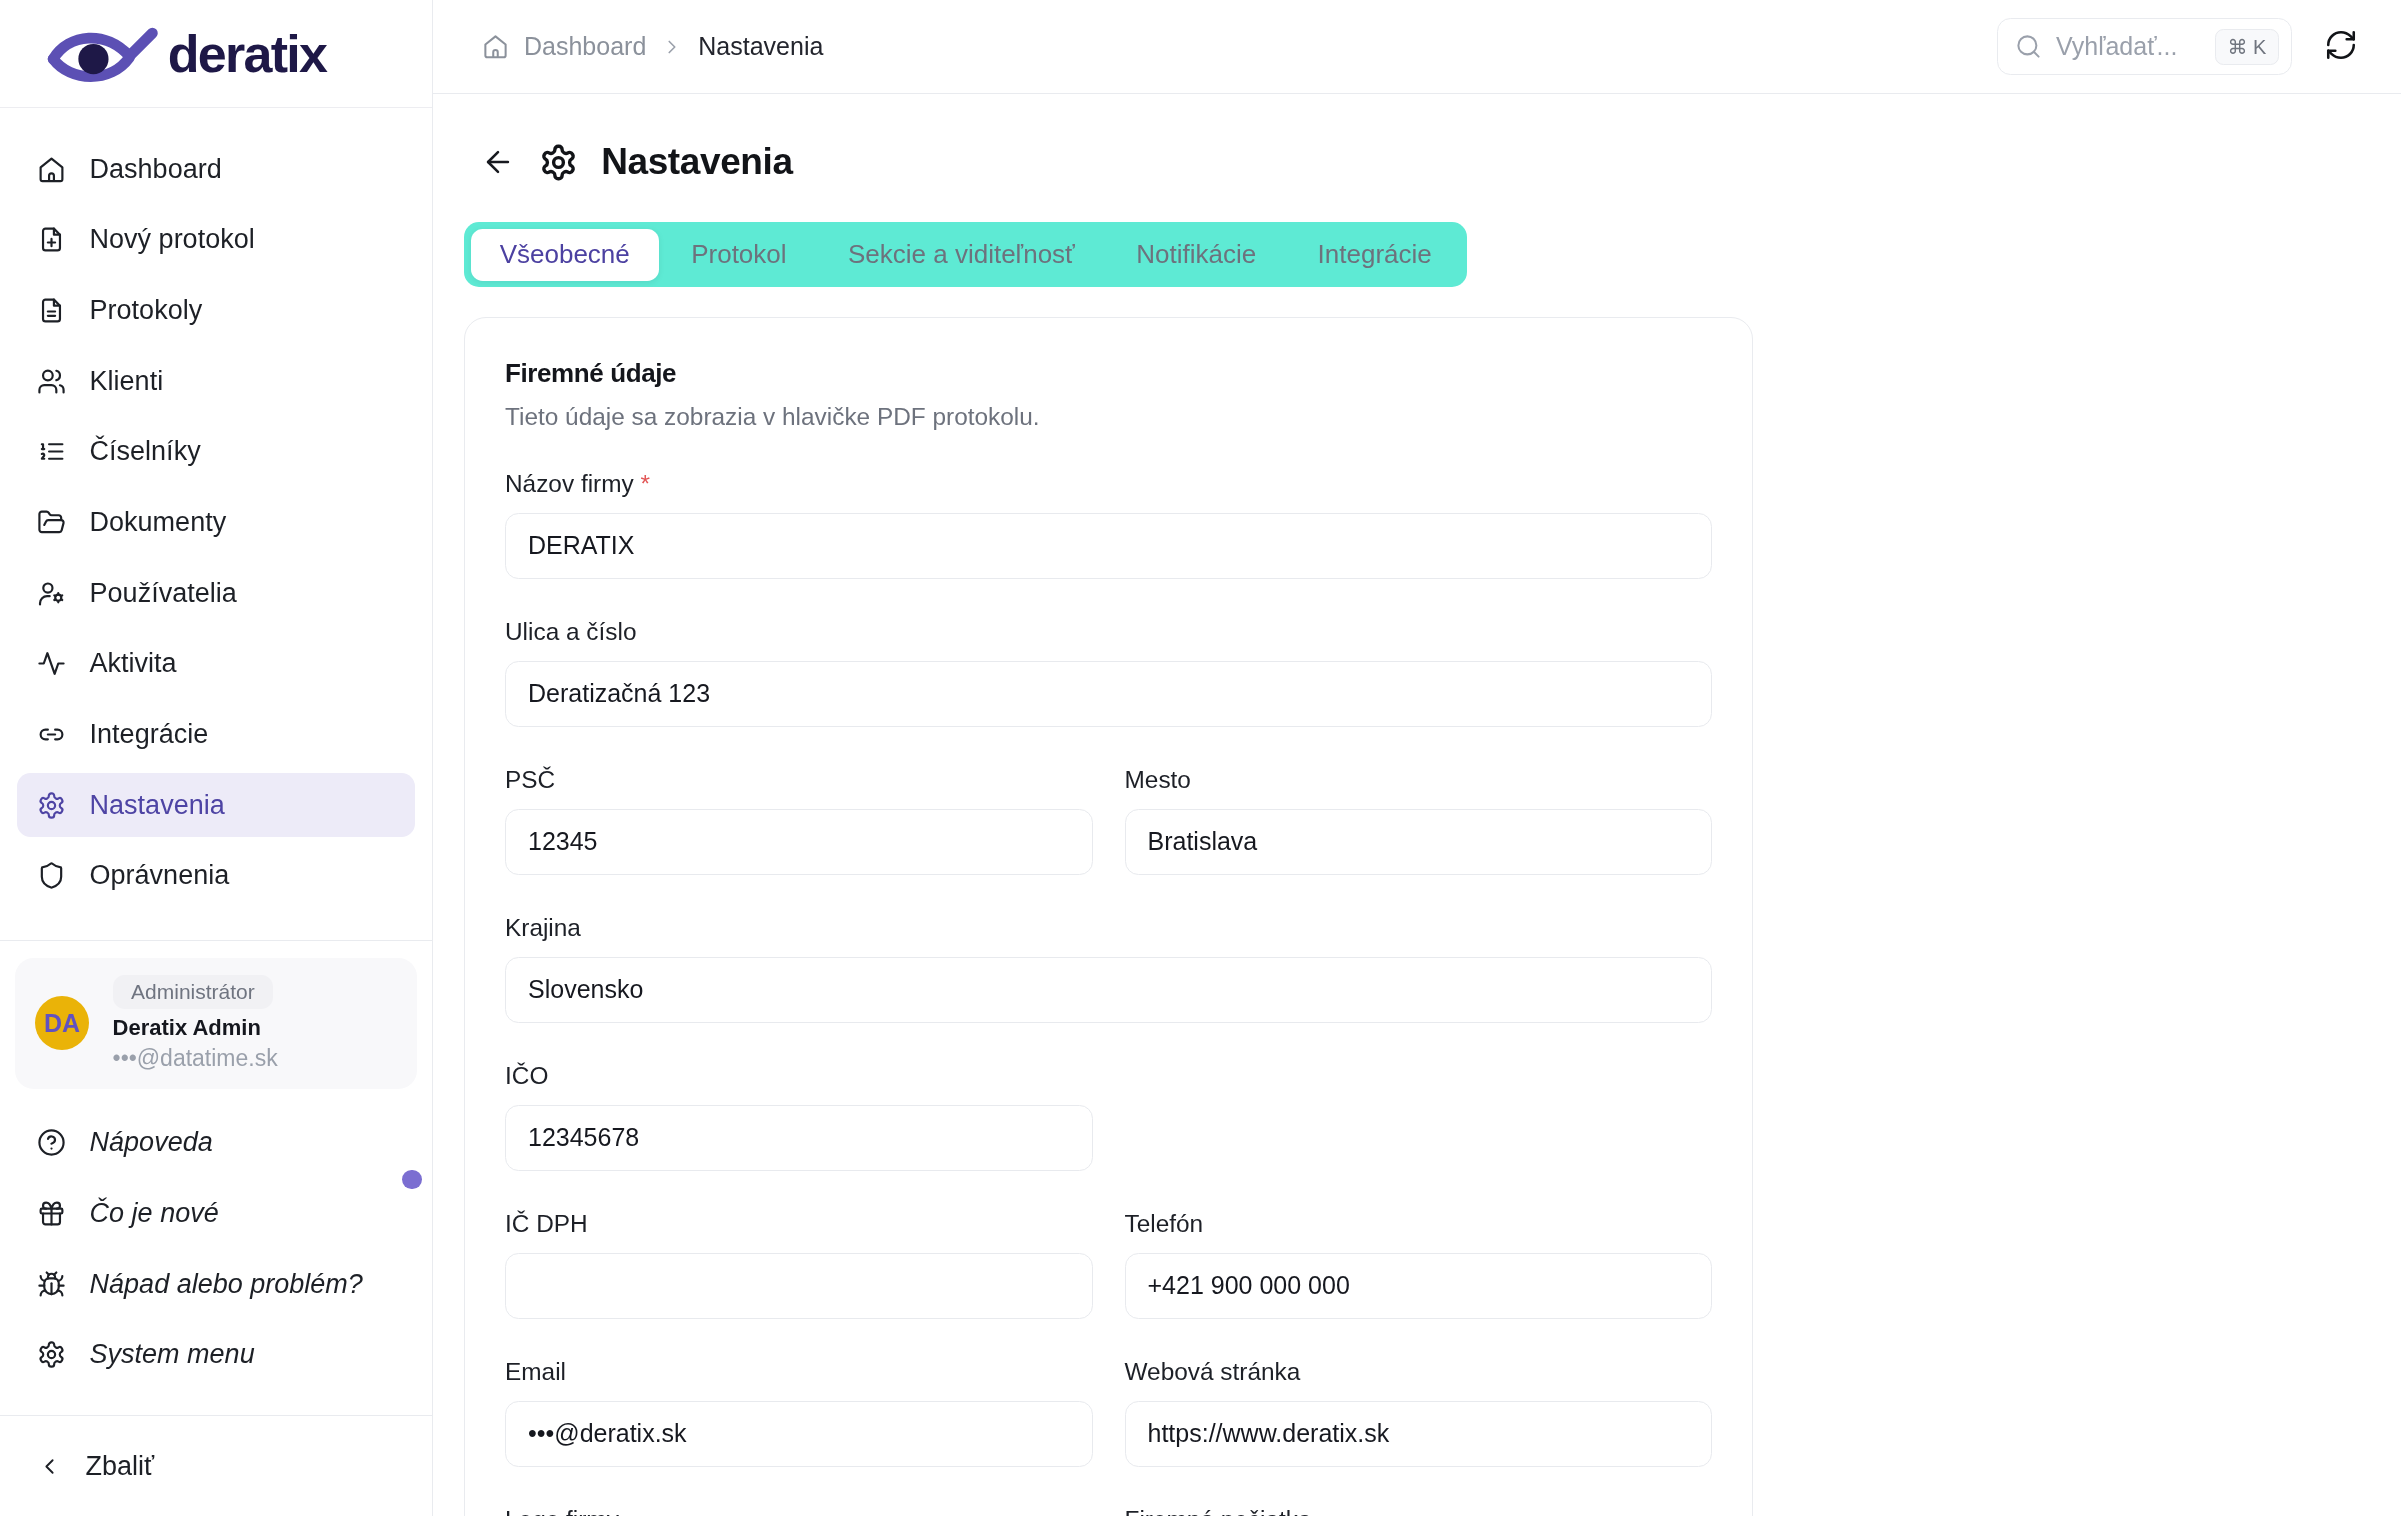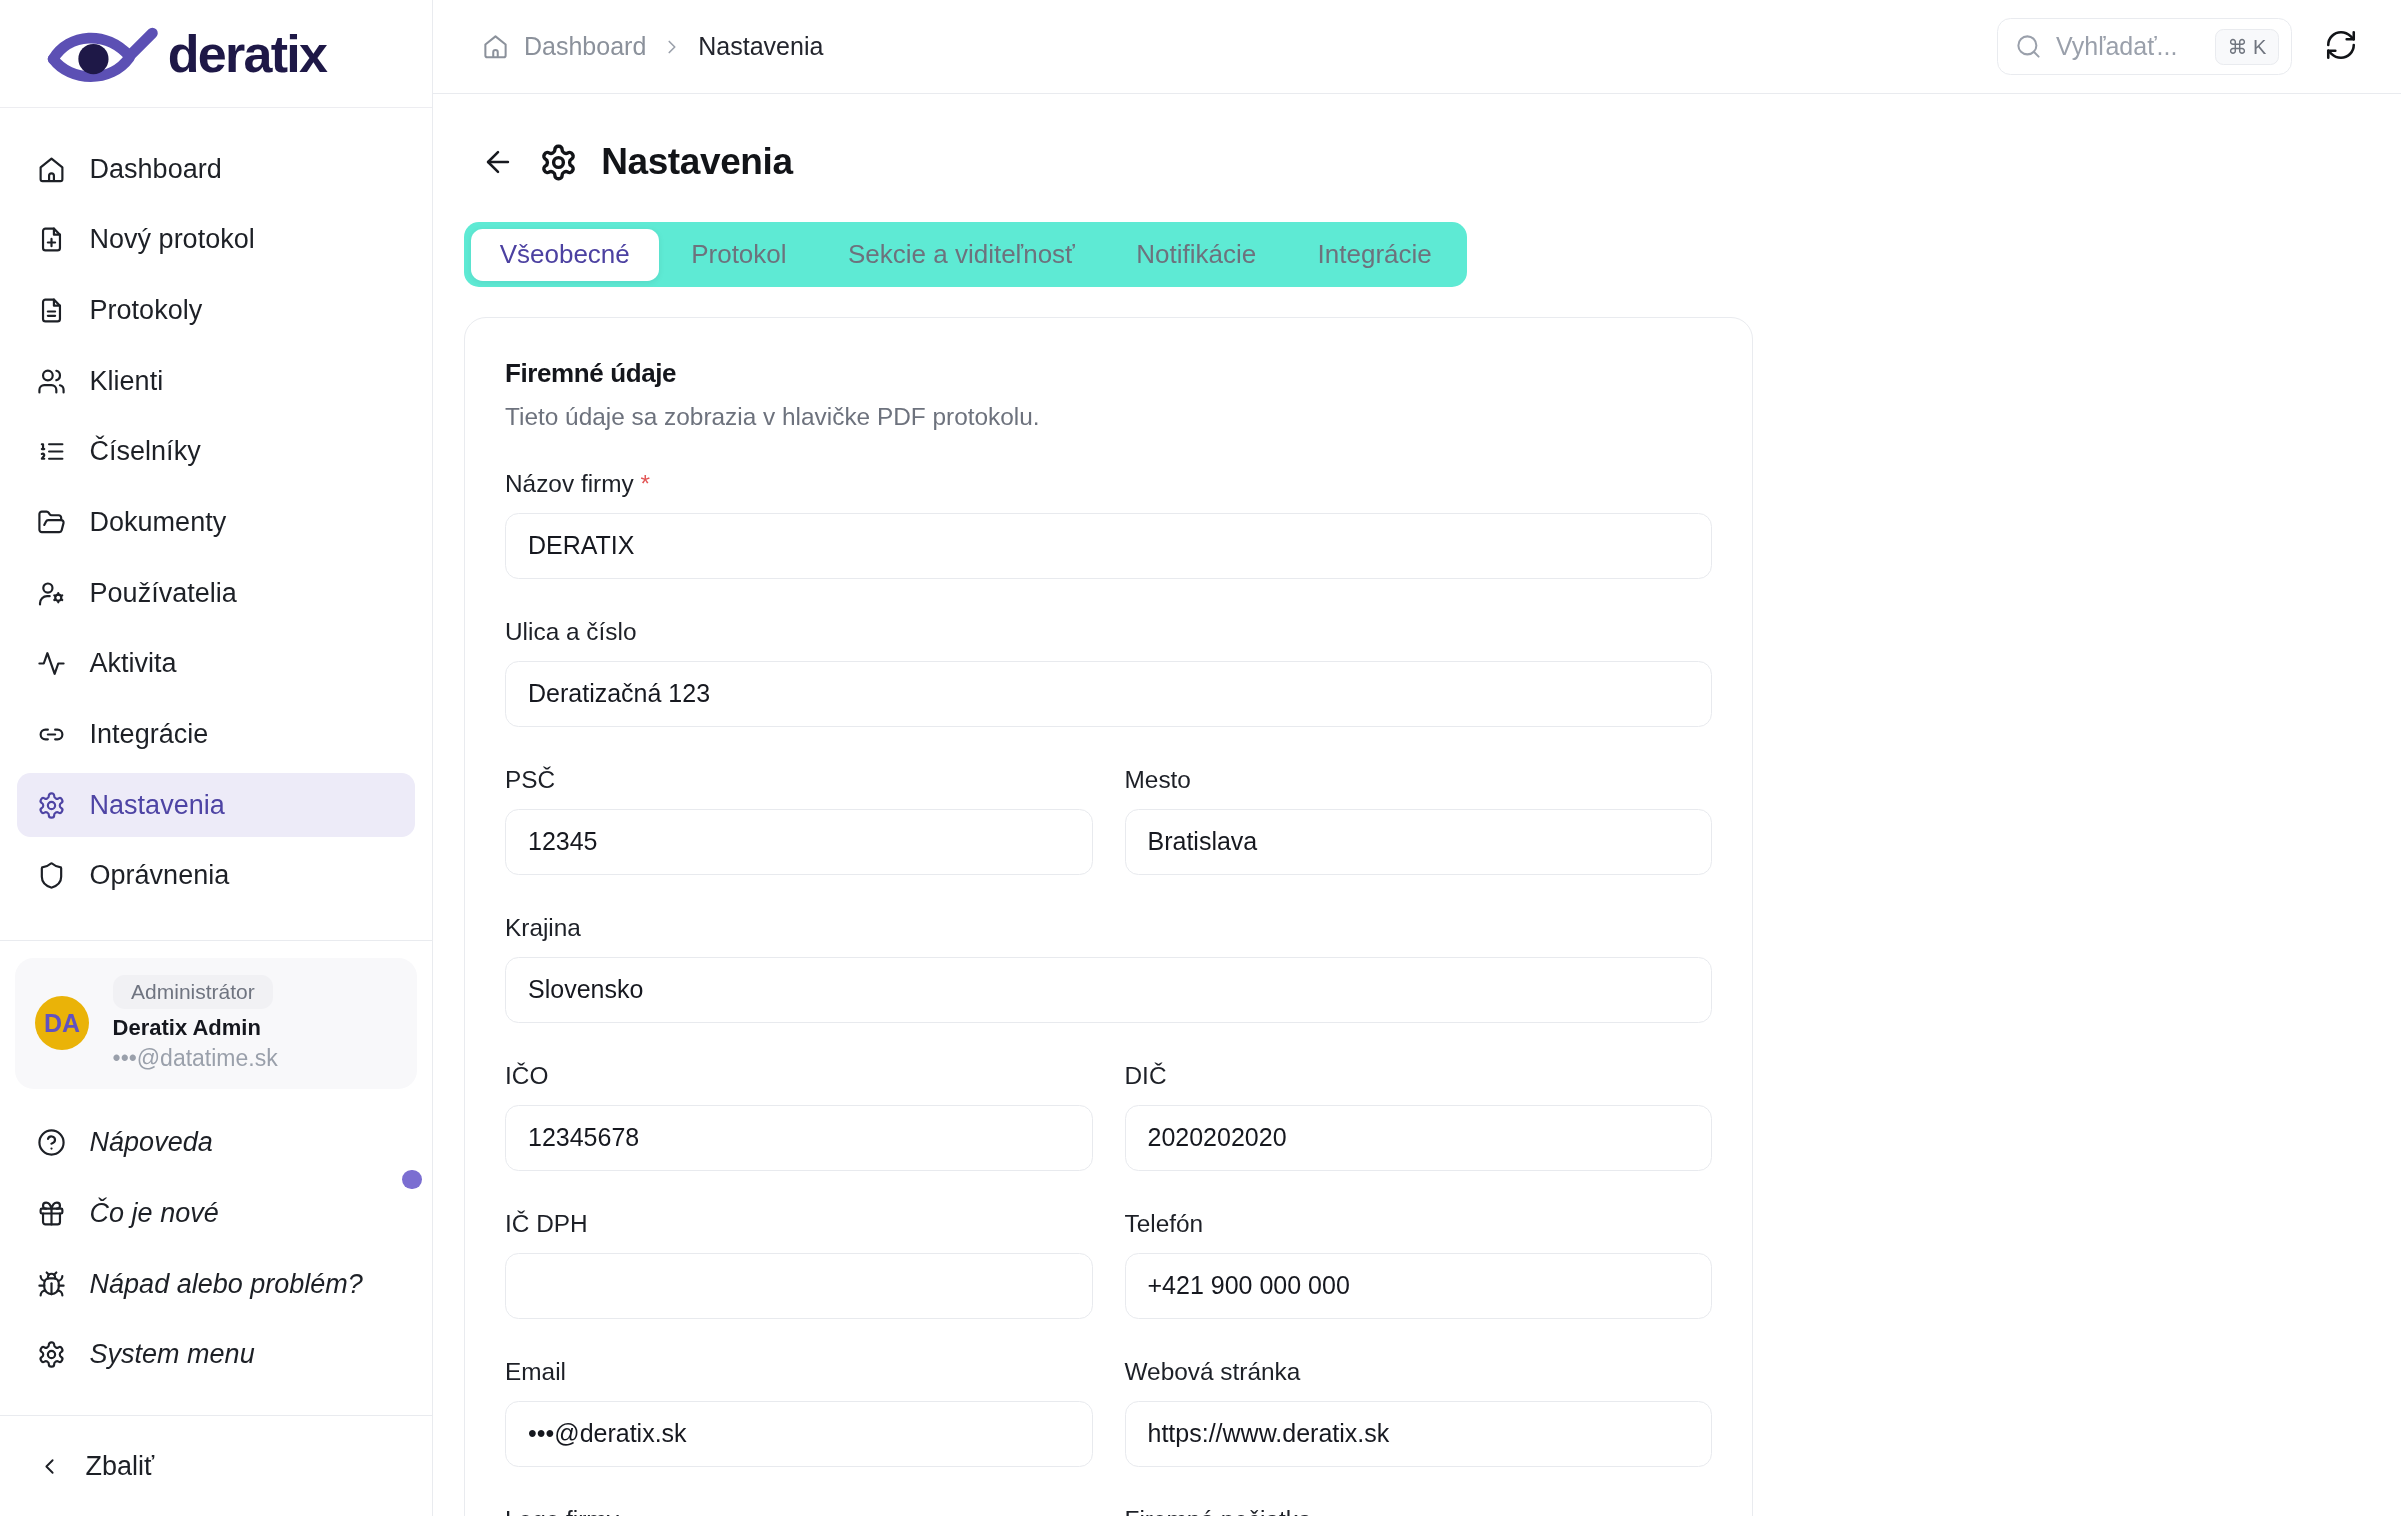--- a/index.html
+++ b/index.html
@@ -386,21 +386,20 @@
           </div>
           <div class="frow">
             <div class="fgroup"><label>PSČ</label><input type="text" value="12345" style=""></div>
             <div class="fgroup"><label>Mesto</label><input type="text" value="Bratislava" style=""></div>
           </div>
           <div class="frow single">
             <div class="fgroup"><label>Krajina</label><input type="text" value="Slovensko" style=""></div>
           </div>
           <div class="frow">
             <div class="fgroup"><label>IČO</label><input type="text" value="12345678" style=""></div>
-            <div class="fgroup"><label>DIČ</label><input type="text" value="2020202020" style=""></div>
           </div>
           <div class="frow">
             <div class="fgroup"><label>IČ DPH</label><input type="text" style=""></div>
             <div class="fgroup"><label>Telefón</label><input type="text" value="+421 900 000 000" style=""></div>
           </div>
           <div class="frow">
             <div class="fgroup"><label>Email</label><input type="text" value="•••@deratix.sk" style=""></div>
             <div class="fgroup"><label>Webová stránka</label><input type="text" value="https://www.deratix.sk" style=""></div>
           </div>
           <div class="frow">

